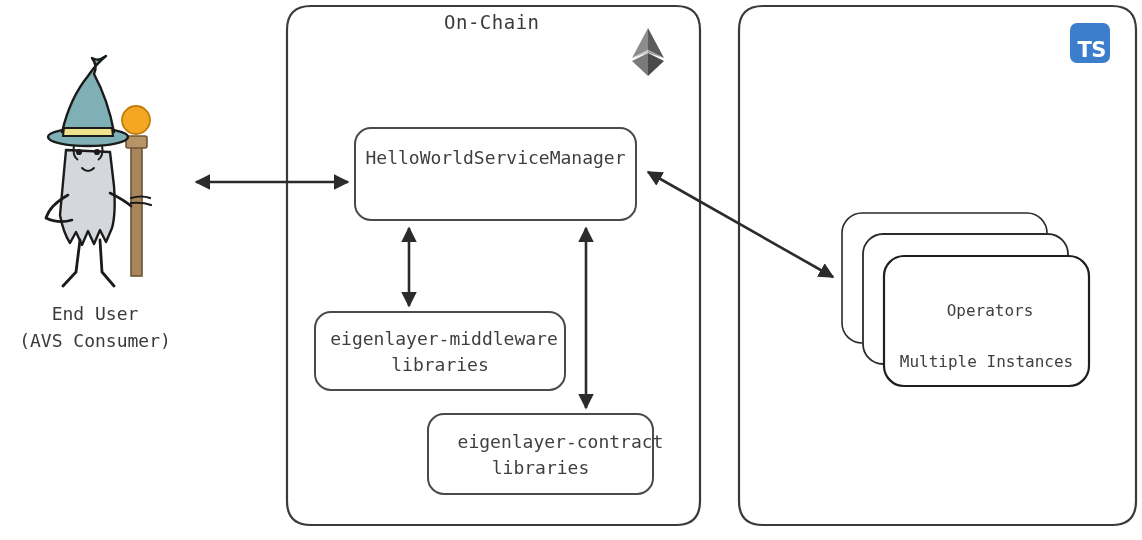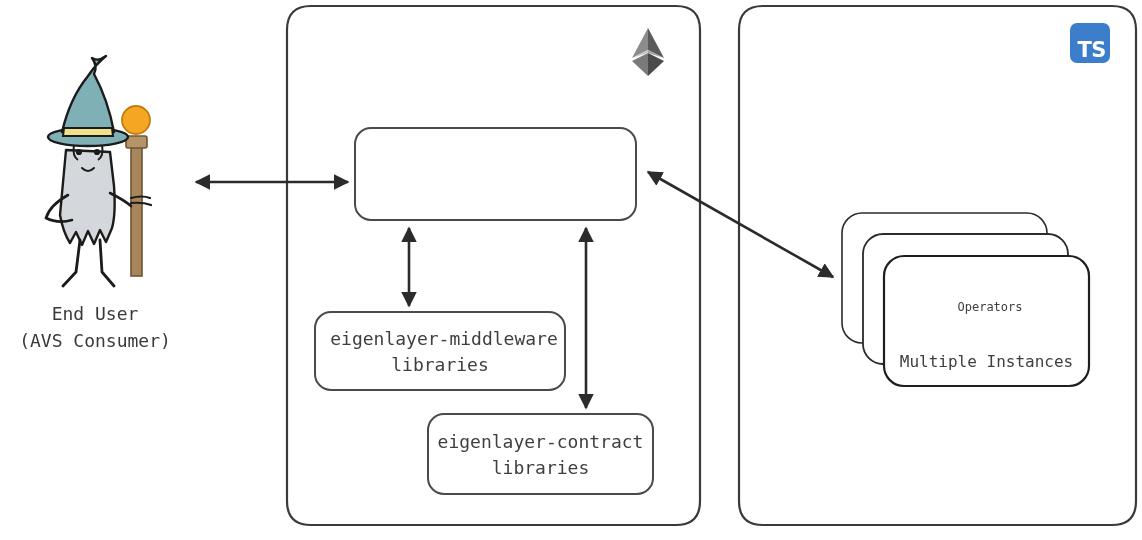--- a/index.html
+++ b/index.html
@@ -188,32 +188,34 @@
                Q 70 98 88 76
                Q 96 64 106 56
                Q 98 62 92 58
                Q 98 66 94 74
                Q 108 100 114 132 Z" fill="#7fb0b5" stroke="#1b1b1b" stroke-width="2.4" stroke-linejoin="round"></path>
 
       <path d="M 64 128 L 112 128 L 113 136 L 63 136 Z" fill="#efe08c" stroke="#1b1b1b" stroke-width="2"></path>
     </g>
   </svg>
 
+  <div class="panel-title" style="left:434px; top:11px;">On-Chain</div>
 
 
   <div class="ts-badge" style="left:1070px; top:23px; background:#3d7ecc;">
     <span>TS</span>
   </div>
 
+  <div class="node-label" style="left:355px; top:145px; width:281px;">HelloWorldServiceManager</div>
 
   <div class="node-label" style="left:315px; top:326px; width:258px;">eigenlayer-middleware</div>
   <div class="node-label" style="left:315px; top:352px; width:250px;">libraries</div>
 
-  <div class="node-label" style="left:428px; top:429px; width:225px;">eigenlayer-contract</div>
+  <div class="node-label" style="left:428px; top:429px; width:225px;padding-left:20px;">eigenlayer-contract</div>
   <div class="node-label" style="left:428px; top:455px; width:225px;">libraries</div>
 
-  <div class="node-label" style="left:884px; top:299px; width:212px; font-size:12px;">Operators</div>
+  <div class="node-label" style="left:884px; top:299px; width:212px; font-size:16px;">Operators</div>
   <div class="node-label" style="left:884px; top:322px; width:205px; font-size:16px;margin-top:28px;">Multiple Instances</div>
 
   <div class="user-caption" style="left:-15px; top:300px;">End User</div>
   <div class="user-caption" style="left:-15px; top:327px;">(AVS Consumer)</div>
 
 </div>
 
 </body></html>

